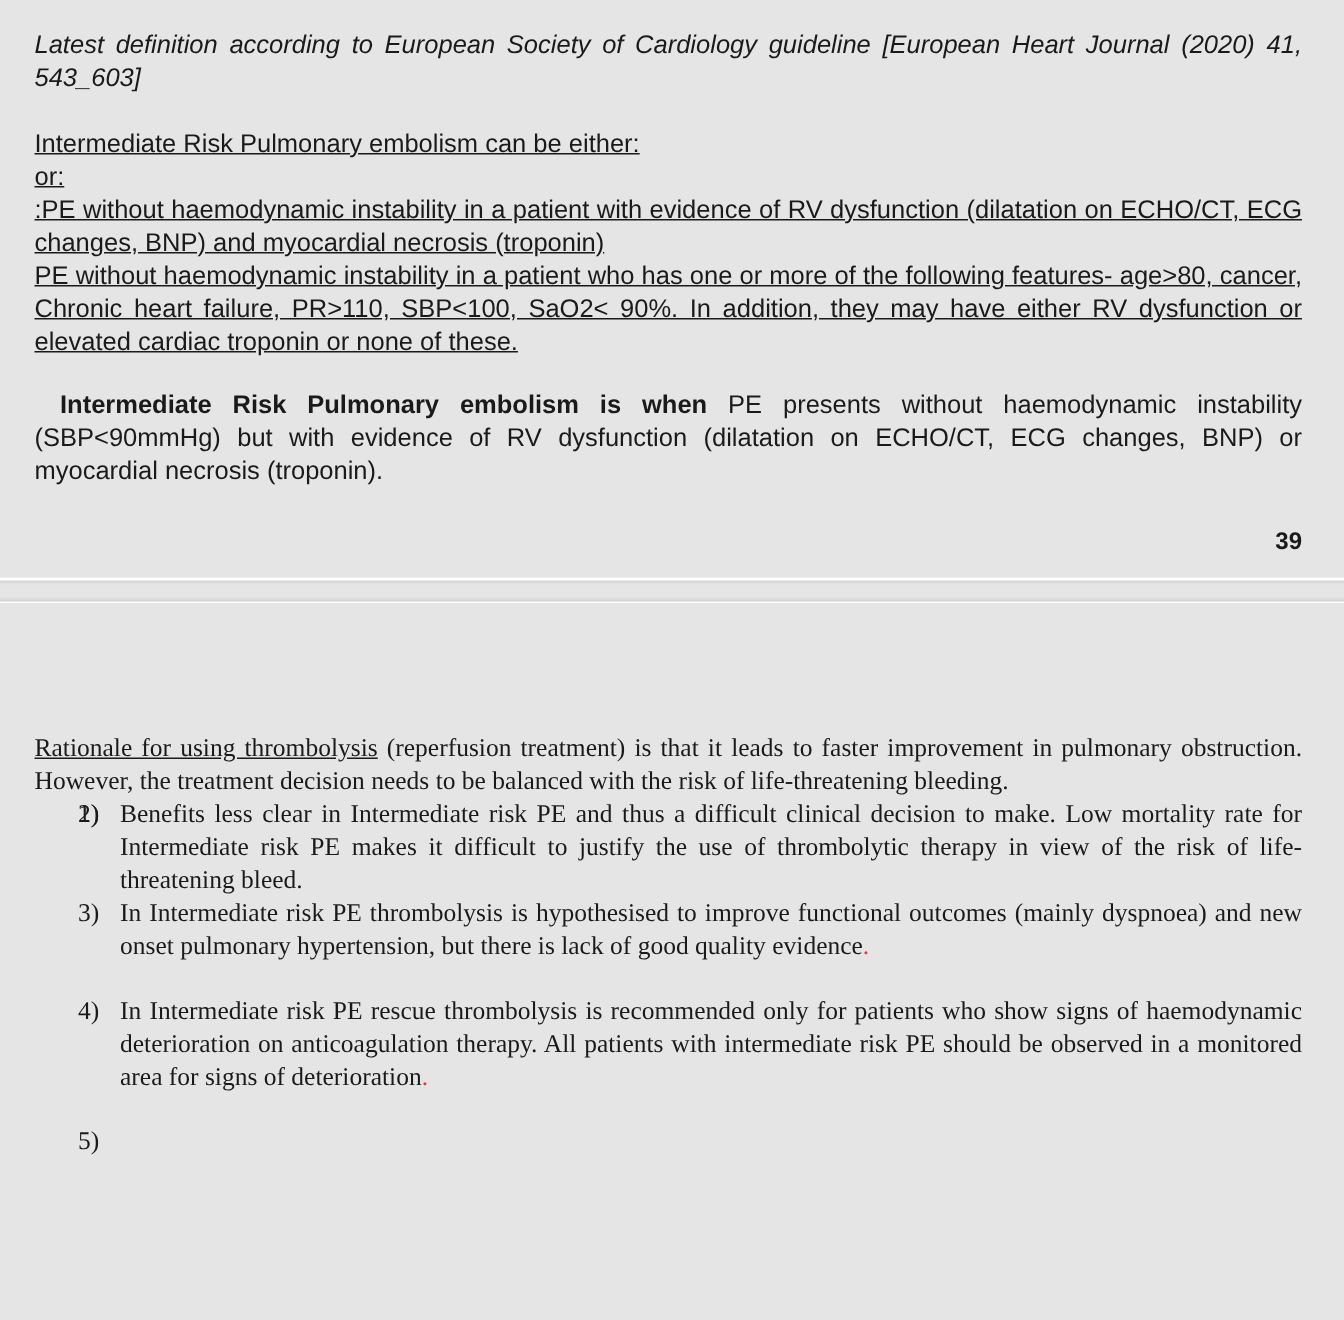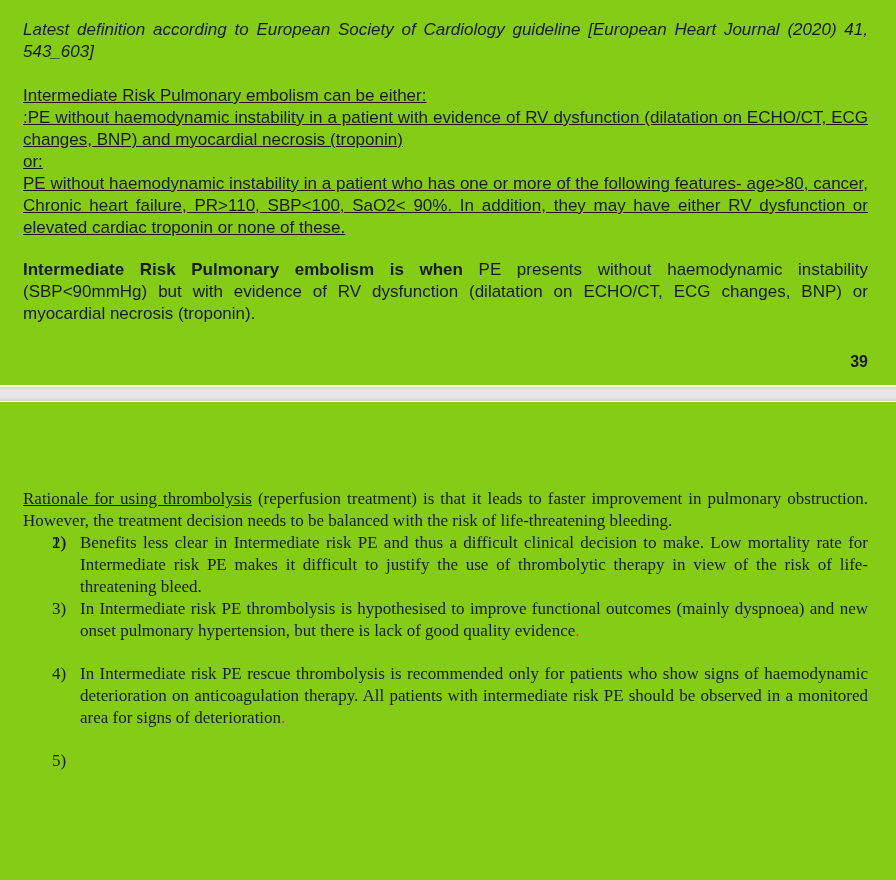--- a/index.html
+++ b/index.html
@@ -14,21 +14,21 @@
       position: relative;
       font-family: "Liberation Sans", sans-serif;
       color: #1a1a1a;
       font-size: 17px;
       line-height: 22px;
     }
     .page {
       position: absolute;
       left: 0;
       width: 896px;
-      background: #84cc16;
+      background: #e5e5e5;
     }
     .page-top { top: 0; height: 385px; }
     .page-bottom { top: 402px; height: 478px; }
     .separator {
       position: absolute;
       left: 0;
       top: 387px;
       width: 896px;
       height: 14px;
       background: linear-gradient(#d4d4d4 0px, #e6e6e6 3px, #e6e6e6 11px, #d0d0d0 14px);
@@ -37,21 +37,21 @@
       position: absolute;
       left: 23px;
       width: 845px;
       text-align: justify;
     }
     .italic { font-style: italic; }
     .cite { top: 19px; }
     .def { top: 85px; }
     .def p { margin: 0; text-decoration: underline; }
     .summary { top: 259px; }
-    .summary b { font-weight: bold; }
+    .summary b { font-weight: bold; margin-left: 17px; }
     .page-number {
       position: absolute;
       right: 28px;
       top: 351px;
       font-size: 16px;
       font-weight: bold;
     }
     .rationale { top: 488px; font-family: Liberation Serif, serif; }
     .rationale p { margin: 0; }
     .u { text-decoration: underline; }
@@ -74,22 +74,22 @@
     .red-dot { color: #e53935; }
   </style>
 </head>
 <body>
 
 <div class="page page-top">
   <div class="block italic cite">Latest definition according to European Society of Cardiology guideline [European Heart Journal (2020) 41, 543_603]</div>
 
   <div class="block def">
     <p>Intermediate Risk Pulmonary embolism can be either:</p>
+    <p>or:</p>
     <p>:PE without haemodynamic instability in a patient with evidence of RV dysfunction (dilatation on ECHO/CT, ECG changes, BNP) and myocardial necrosis (troponin)</p>
-    <p>or:</p>
     <p>PE without haemodynamic instability in a patient who has one or more of the following features- age&gt;80, cancer, Chronic heart failure, PR&gt;110, SBP&lt;100, SaO2&lt; 90%. In addition, they may have either RV dysfunction or elevated cardiac troponin or none of these.</p>
   </div>
 
   <div class="block summary"><b>Intermediate Risk Pulmonary embolism is when</b><span> PE presents without haemodynamic instability (SBP&lt;90mmHg) but with evidence of RV dysfunction (dilatation on ECHO/CT, ECG changes, BNP) or myocardial necrosis (troponin).</span></div>
 
   <div class="page-number">39</div>
 </div>
 
 <div class="separator"></div>
 

